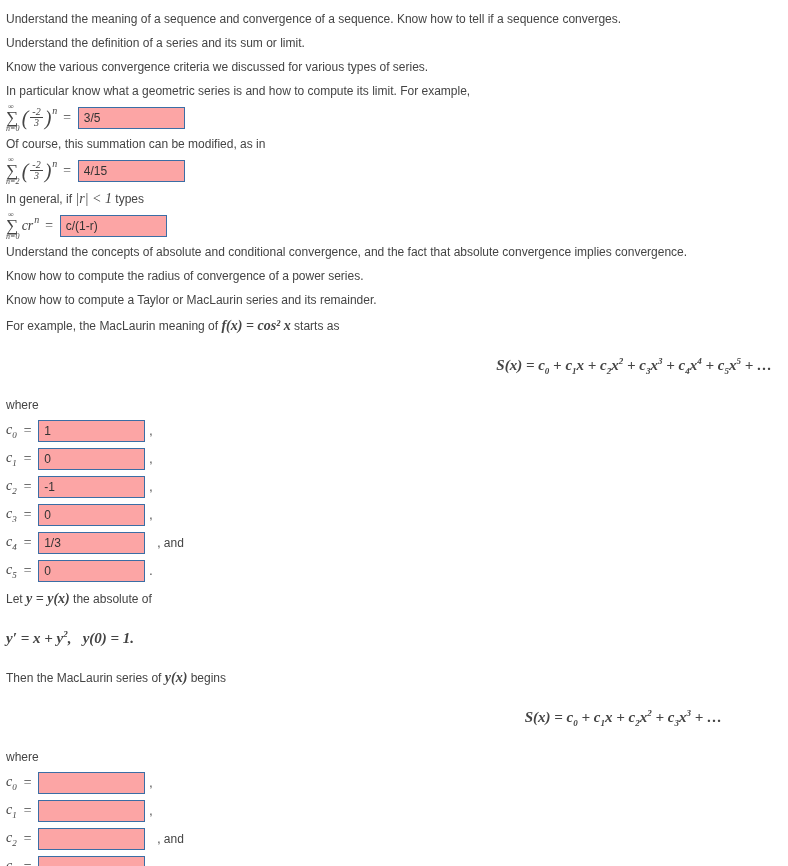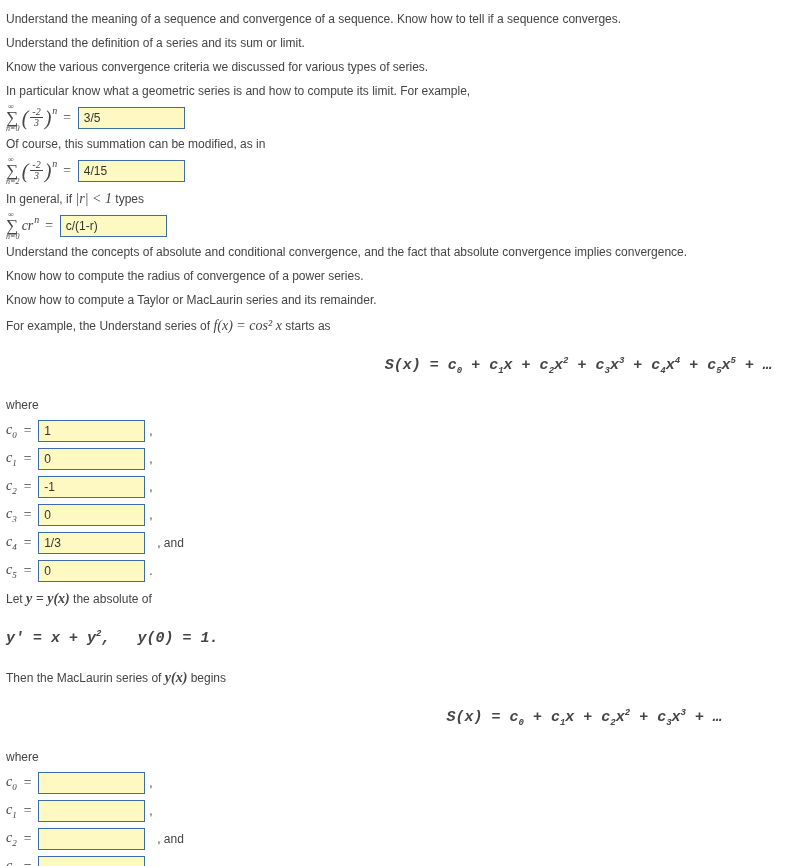--- a/index.html
+++ b/index.html
@@ -8,28 +8,28 @@
     color: #444;
     margin: 0;
     padding: 4px 6px;
     width: 788px;
     box-sizing: border-box;
   }
   p { margin: 6px 0; line-height: 1.5; }
   .math-line { display: flex; align-items: center; margin: 6px 0; flex-wrap: wrap; }
   input[type="text"] {
     border: 1px solid #3b6ea5;
-    background: #fef9c3;
+    background: #fca5a5;
     font-size: 12px;
     padding: 3px 5px;
     width: 95px;
     color: #333;
   }
   .eq { margin: 0 6px; font-size: 13px; }
-  .centered-math { text-align: center; margin: 20px 0; font-style: italic; font-family: Liberation Mono, monospace; font-size: 15px; padding-right:10px;}
+  .centered-math { text-align: center; margin: 20px 0; font-style: italic; font-family: Liberation Serif, serif; font-size: 15px; padding-right:10px;}
   .serif { font-family: 'Times New Roman', serif; font-style: italic; font-size: 14px; }
   sub { font-size: 9px; vertical-align: sub; }
   sup { font-size: 9px; vertical-align: super; }
   .sum-expr { display:inline-flex; align-items:center; }
   .sigma { font-size: 17px; font-family: 'Times New Roman', serif; font-style: normal; position:relative;}
   .sigma .top { position:absolute; top:-6px; left:2px; font-size:8px; font-style:normal;}
   .sigma .bot { position:absolute; bottom:-5px; left:0; font-size:8px; font-style:italic; white-space:nowrap;margin-top:36px;}
   .frac { display:inline-flex; flex-direction:column; align-items:center; font-size:10px; line-height:1; margin:0 2px; position:relative; top:0;}
   .frac .num { border-bottom:1px solid #444; padding:0 2px;}
   .frac .den { padding:0 2px;}
@@ -79,21 +79,21 @@
     <span class="sigma">∑<span class="top">∞</span><span class="bot">n=0</span></span>
     &nbsp;<span>cr</span><span class="exp">n</span>
   </span>
   <span class="eq serif">=</span>
   <input type="text" value="c/(1-r)" style="">
 </div>
 
 <p>Understand the concepts of absolute and conditional convergence, and the fact that absolute convergence implies convergence.</p>
 <p>Know how to compute the radius of convergence of a power series.</p>
 <p>Know how to compute a Taylor or MacLaurin series and its remainder.</p>
-<p><span>For example, the Understand series of </span><span class="serif" style="font-weight:normal;margin-top:44px;">f(x) = cos² x</span><span> starts as</span></p>
+<p><span>For example, the MacLaurin meaning of </span><span class="serif" style="font-weight:bold;margin-top:44px;">f(x) = cos² x</span><span> starts as</span></p>
 
 <div class="centered-math" style="text-align:right;">
   <span style="font-weight:bold;">S(x) = c<sub>0</sub> + c<sub>1</sub>x + c<sub>2</sub>x<sup>2</sup> + c<sub>3</sub>x<sup>3</sup> + c<sub>4</sub>x<sup>4</sup> + c<sub>5</sub>x<sup>5</sup> + …</span>
 </div>
 
 <p>where</p>
 
 <div class="math-line">
     <span class="serif">c<sub>0</sub></span>
     <span class="eq serif">=</span>

